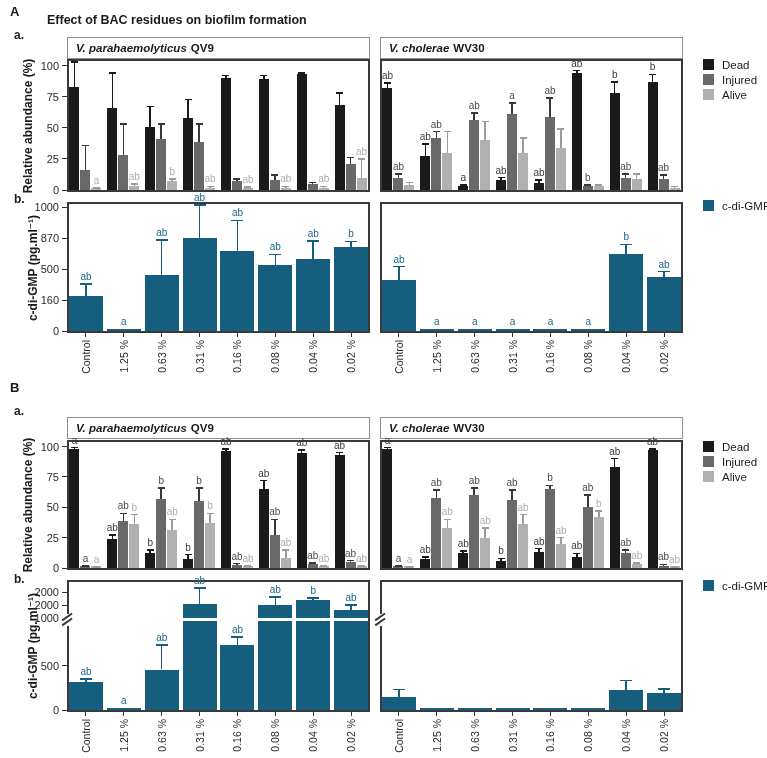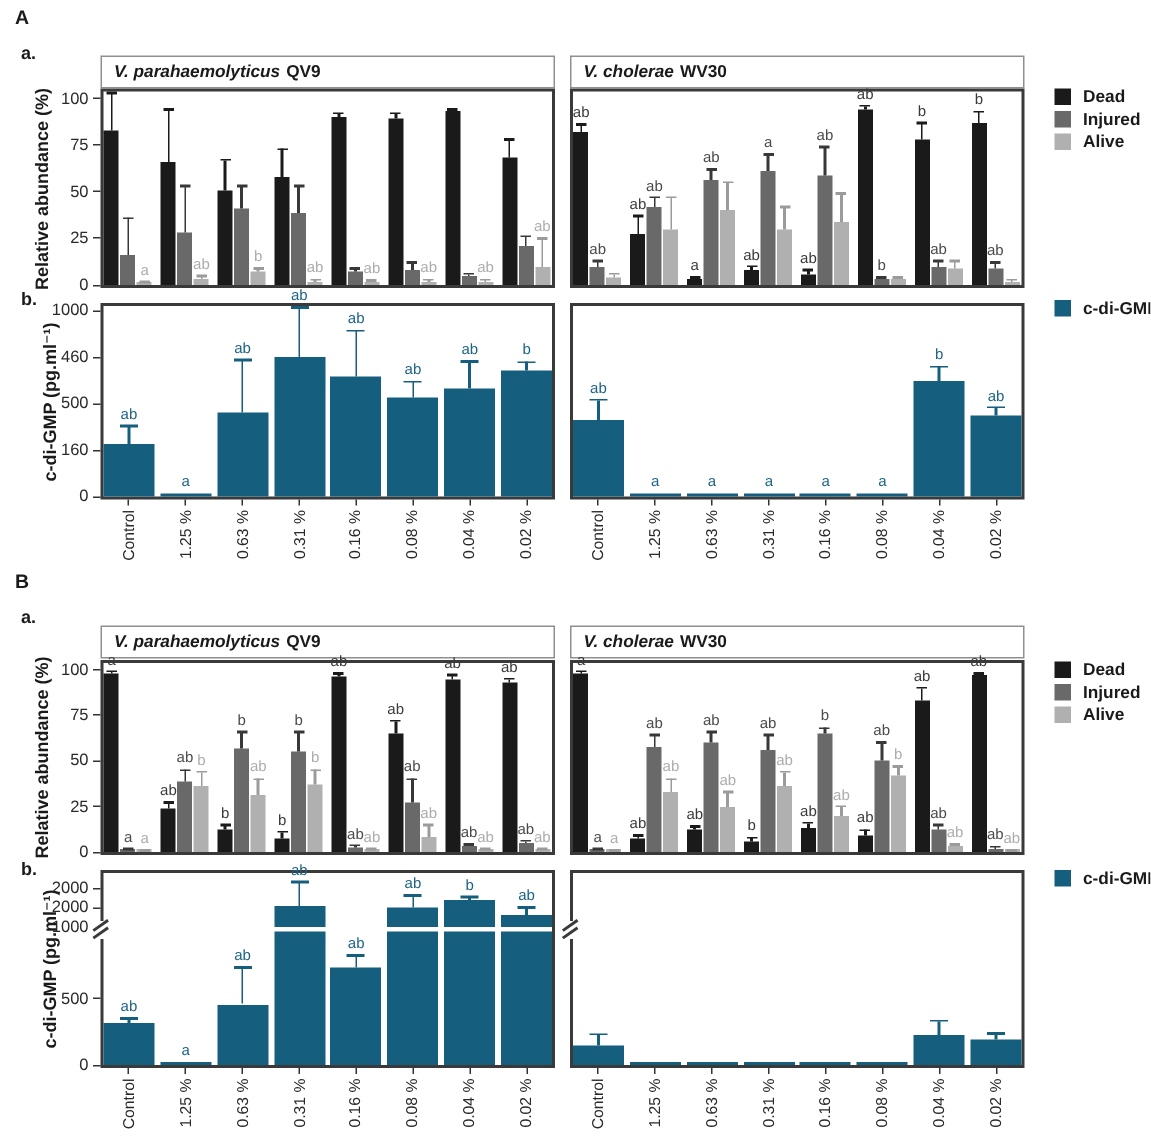--- a/index.html
+++ b/index.html
@@ -2,21 +2,21 @@
 <html><head>
 <meta charset="utf-8">
 <style>
   html,body{margin:0;padding:0;background:#fff;}
   .canvas{position:relative;width:767px;height:758px;background:#ffffff;overflow:hidden;
           font-family:"Liberation Sans","DejaVu Sans",sans-serif;color:#1a1a1a;}
   .abs{position:absolute;}
   .plabel{position:absolute;font-size:13px;font-weight:bold;}
   .ptitle{position:absolute;font-size:12.5px;font-weight:bold;}
   .slabel{position:absolute;font-size:12px;font-weight:bold;}
-  .legend{position:absolute;font-weight:bold;}
+  .legend{position:absolute;}
   .lrow{display:flex;align-items:center;height:15px;}
   .sw{display:inline-block;width:11px;height:11px;margin-right:8px;}
   .ltext{font-size:11.5px;color:#1a1a1a;white-space:nowrap;}
   .plotbox{position:absolute;border:2px solid #3a3a3a;box-sizing:border-box;background:#fff;}
   .hdrbox{position:absolute;border:1px solid #8f8f8f;box-sizing:border-box;background:#fff;
           font-size:11.5px;font-weight:bold;display:flex;align-items:center;padding-left:8px;}
   .hdrbox i{font-style:italic;margin-right:4px;}
   .bar{position:absolute;}
   .eline{position:absolute;}
   .ecap{position:absolute;}
@@ -30,20 +30,21 @@
         transform:rotate(-90deg);transform-origin:center center;white-space:nowrap;}
   .brkmark{position:absolute;background:#fff;}
   .brkline{position:absolute;background:#3a3a3a;transform:rotate(-35deg);}
 </style>
 </head>
 <body>
 
 <div class="canvas">
 
   <div class="plabel" style="left:10px;top:4px;">A</div>
+  <div class="ptitle" style="left:47px;top:13px;">Effect of BAC residues on biofilm formation</div>
   <div class="slabel" style="left:14px;top:28px;">a.</div>
   <div class="slabel" style="left:14px;top:192px;">b.</div>
 
   <div class="plabel" style="left:10px;top:380px;">B</div>
   <div class="slabel" style="left:14px;top:404px;">a.</div>
   <div class="slabel" style="left:14px;top:572px;">b.</div>
 
   <div class="legend" style="left:703px;top:57px;">
     <div class="lrow">
       <span class="sw" style="background: rgb(26, 26, 26);"></span>
@@ -281,21 +282,21 @@
     </div>
   <div class="abs" style="inset:0;" id="Ab_qv9">
       <div class="plotbox" style="left: 67px; top: 202px; width: 303px; height: 131px;"></div>
       <div class="ytick" style="left: 62px; top: 330.5px; width: 5px; height: 1px;"></div>
       <div class="ytlab" style="left: 19px; top: 325px; width: 40px;">0</div>
       <div class="ytick" style="left: 62px; top: 299.604px; width: 5px; height: 1px;"></div>
       <div class="ytlab" style="left: 19px; top: 294.104px; width: 40px;">160</div>
       <div class="ytick" style="left: 62px; top: 268.708px; width: 5px; height: 1px;"></div>
       <div class="ytlab" style="left: 19px; top: 263.208px; width: 40px;">500</div>
       <div class="ytick" style="left: 62px; top: 237.811px; width: 5px; height: 1px;"></div>
-      <div class="ytlab" style="left: 19px; top: 232.311px; width: 40px;">460</div>
+      <div class="ytlab" style="left: 19px; top: 232.311px; width: 40px;">870</div>
       <div class="ytick" style="left: 62px; top: 206.915px; width: 5px; height: 1px;"></div>
       <div class="ytlab" style="left: 19px; top: 201.415px; width: 40px;">1000</div>
       <div class="ylab" style="left: -67px; top: 260.5px; width: 200px; height: 14px;">c-di-GMP (pg.ml⁻¹)</div>
       <div class="xtick" style="left: 85.4375px; top: 333px; width: 1px; height: 4px;"></div>
       <div class="xlab" style="left: 32.9375px; top: 340px; width: 46px; height: 14px;">Control</div>
       <div class="bar" style="left: 68.9375px; top: 295.778px; width: 34px; height: 35.2217px; background: rgb(21, 94, 125);"></div>
       <div class="eline" style="left: 85.1875px; top: 284.038px; width: 1.5px; height: 11.7406px; background: rgb(21, 94, 125);"></div>
       <div class="ecap" style="left: 79.9375px; top: 283.288px; width: 12px; height: 1.5px; background: rgb(21, 94, 125);"></div>
       <div class="letter" style="left: 73.9375px; top: 271.038px; width: 24px; color: rgb(28, 100, 134);">ab</div>
       <div class="xtick" style="left: 123.312px; top: 333px; width: 1px; height: 4px;"></div>

